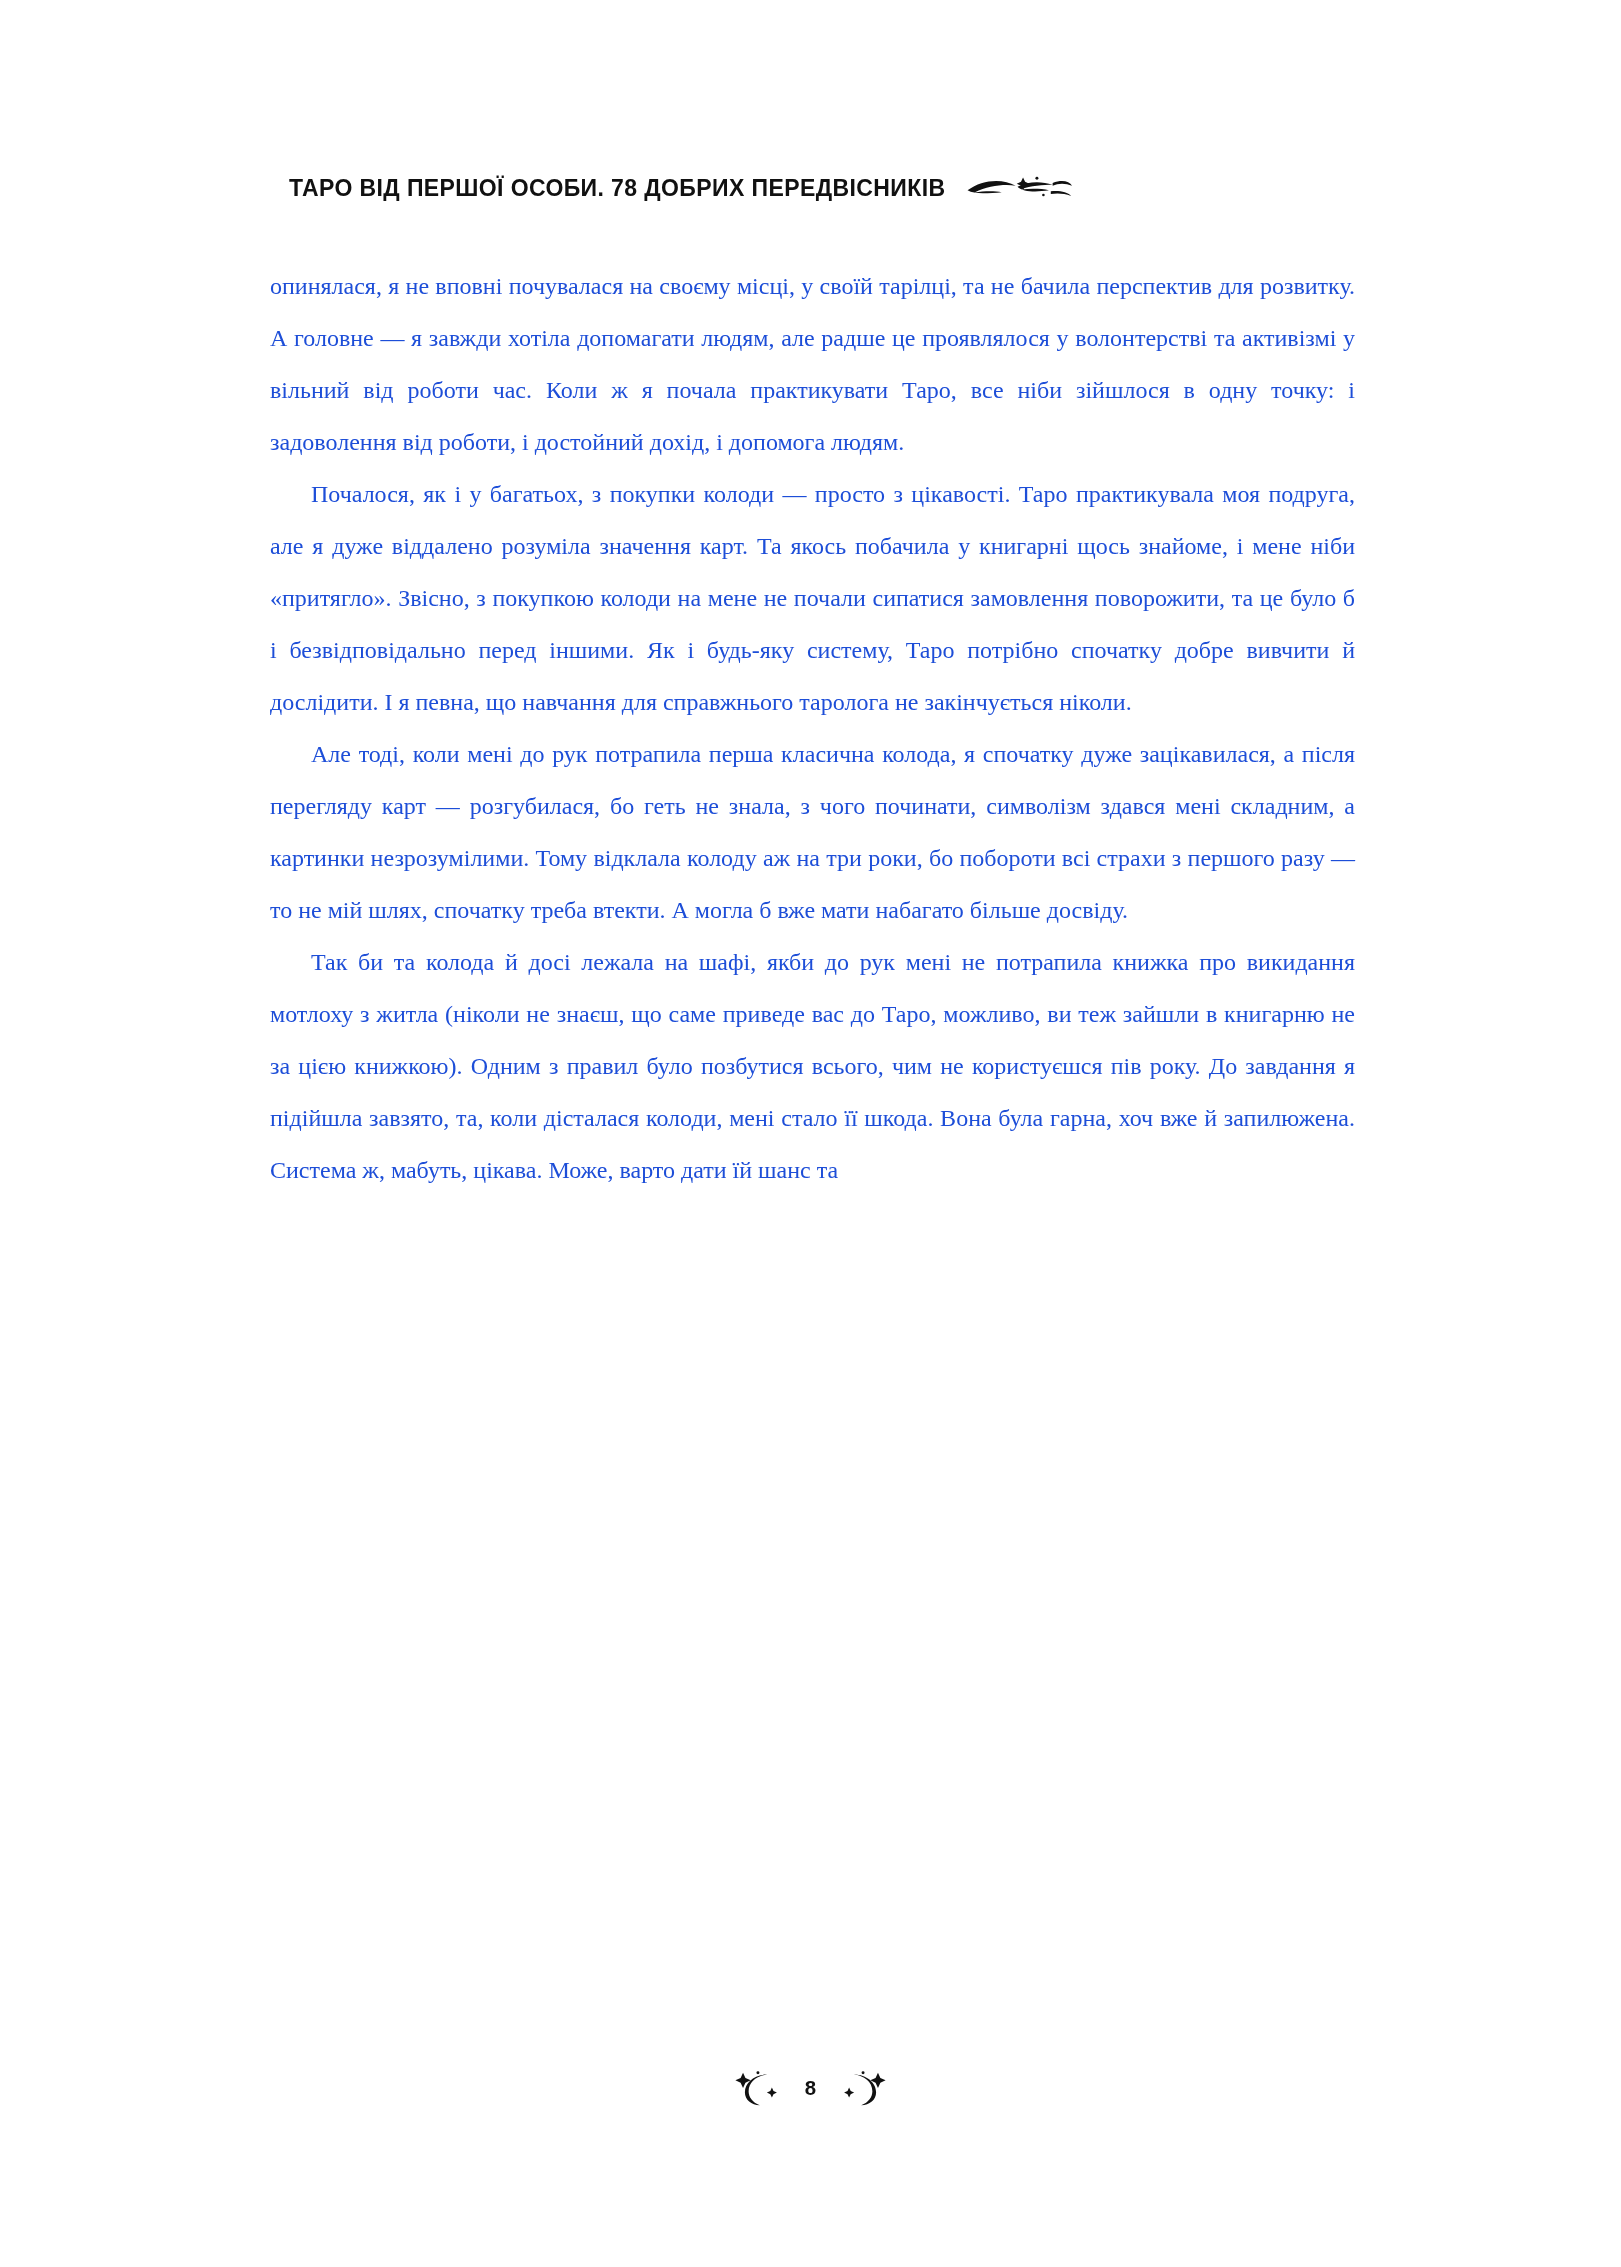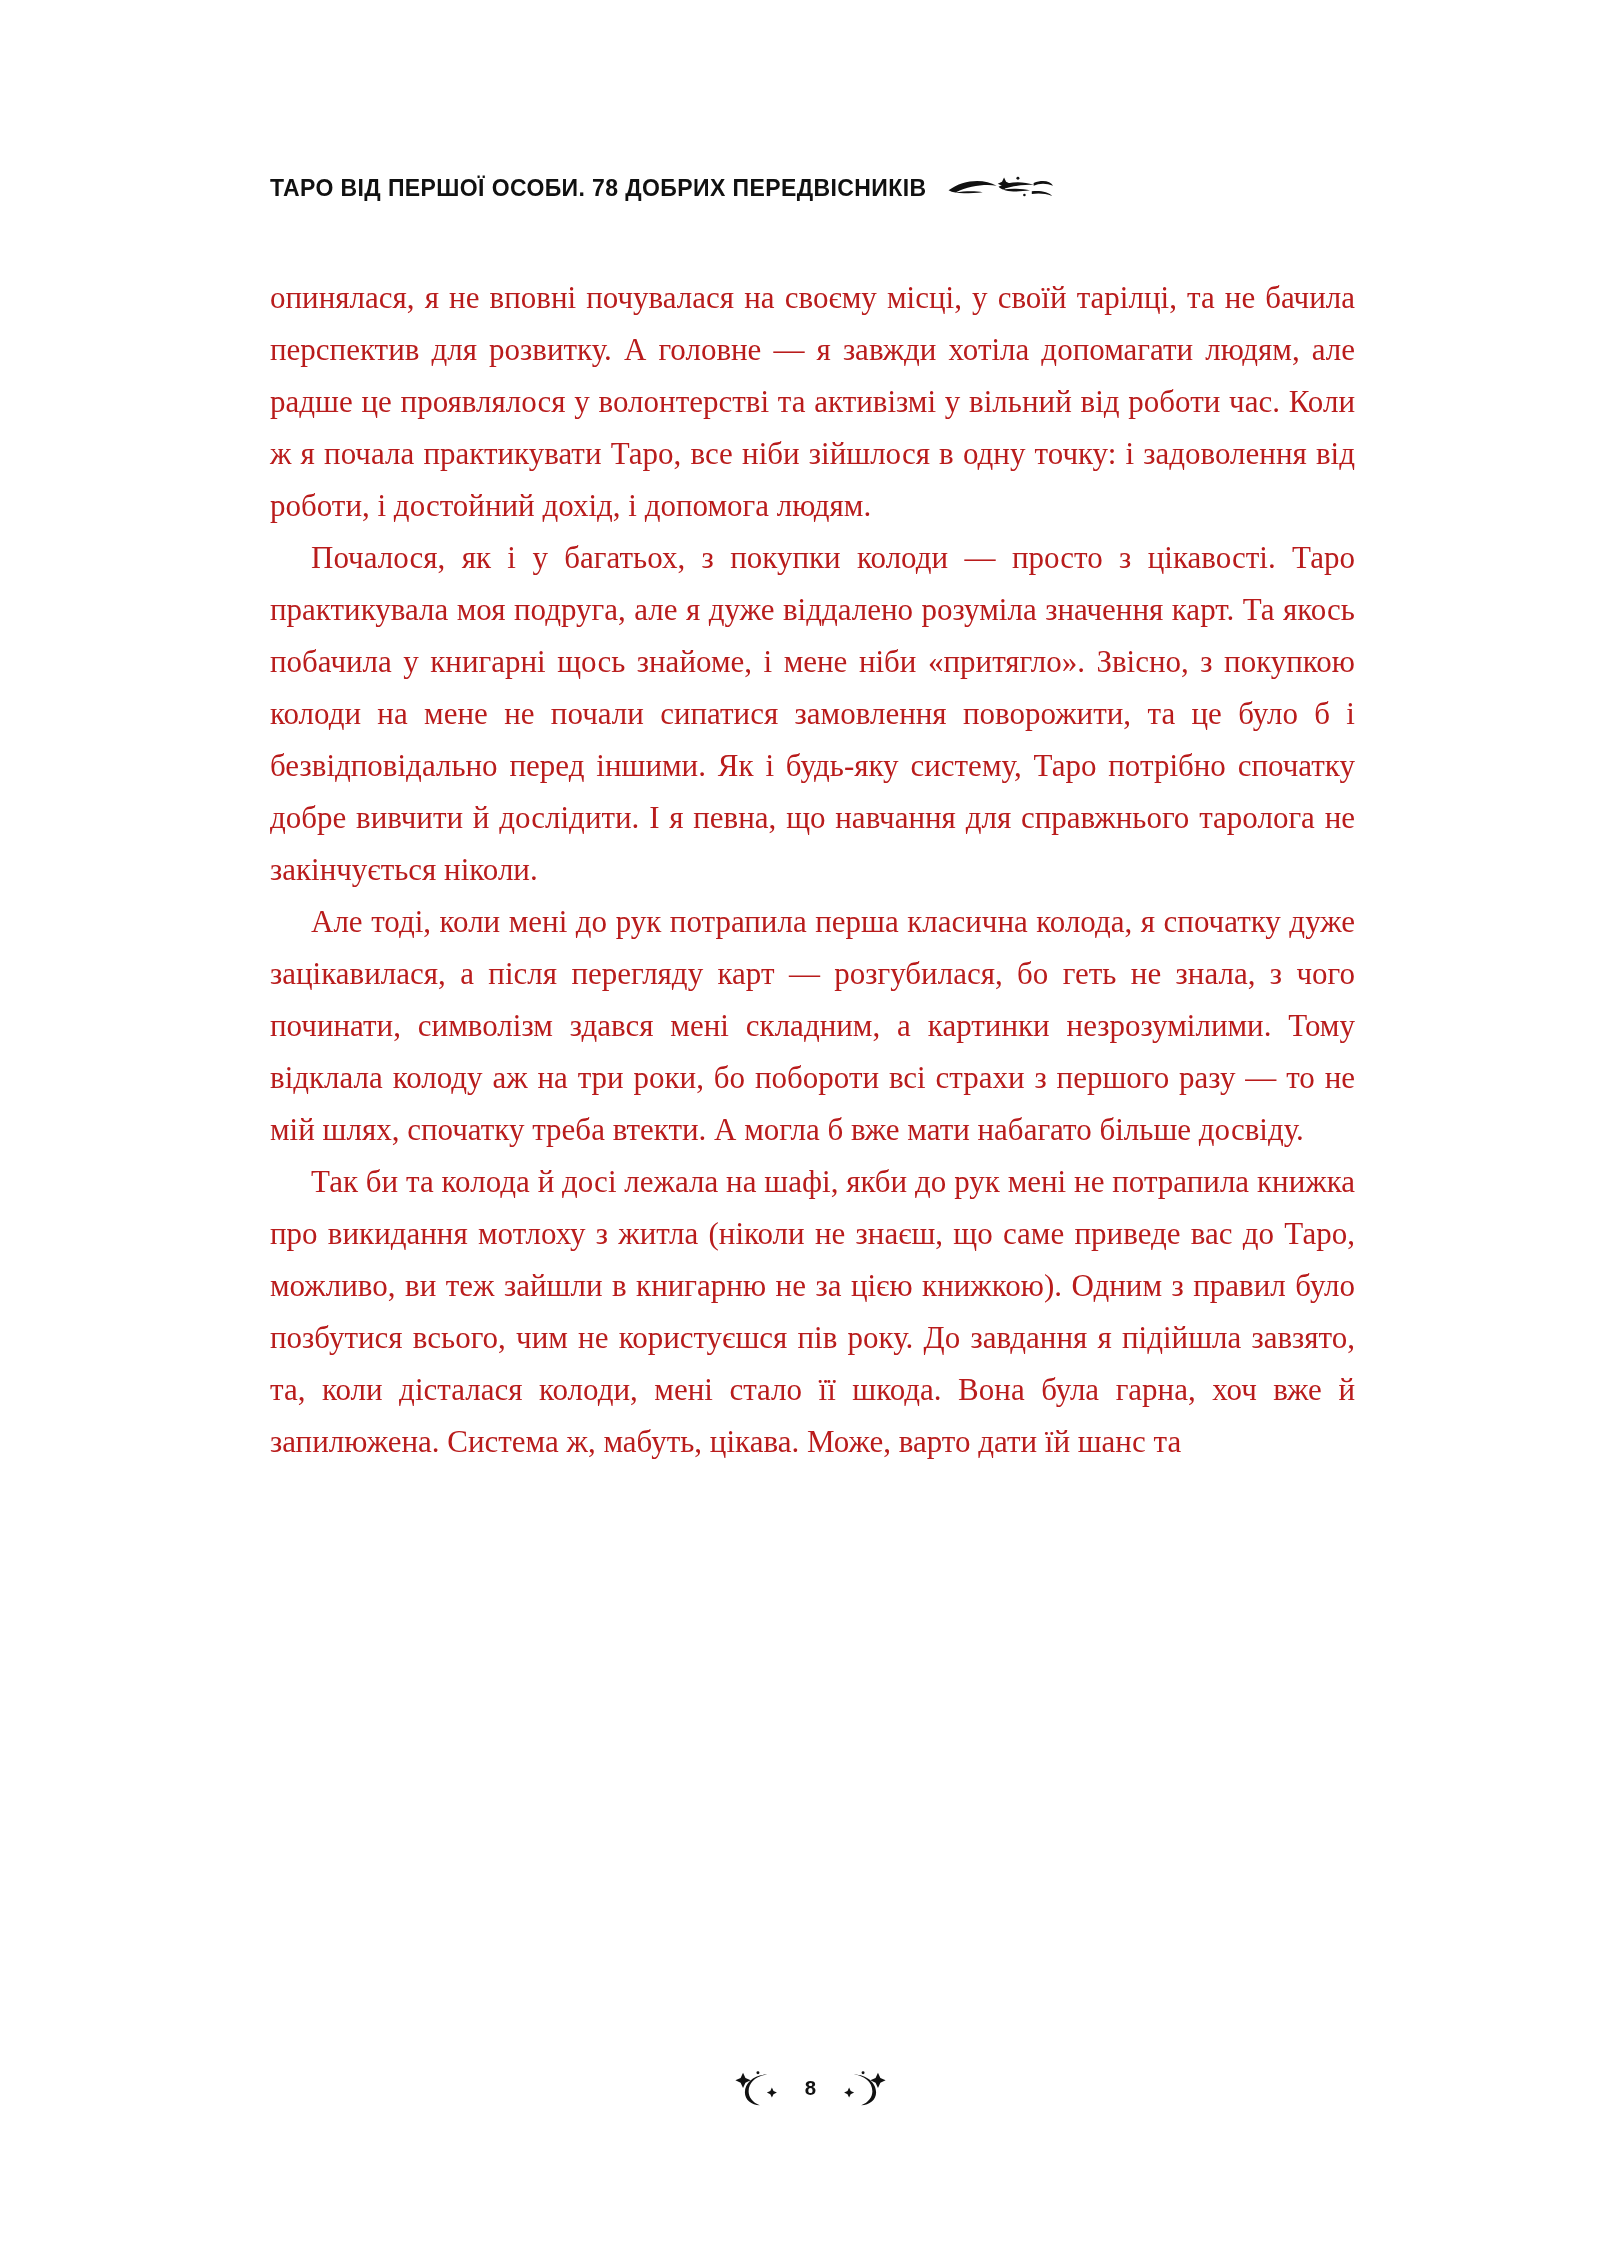--- a/index.html
+++ b/index.html
@@ -28,38 +28,39 @@
     align-items: center;
     gap: 16.7px;
   }
   .running-head .rh-text {
     font-family: "Liberation Sans", sans-serif;
     font-weight: bold;
     font-size: 23px;
     letter-spacing: 0.4px;
     color: #111111;
     white-space: nowrap;
+    margin-left: 19px;
   }
   .running-head .rh-ornament {
     flex: 0 0 auto;
     line-height: 0;
   }
 
   
   .text-block {
     position: absolute;
-    top: 272px;
+    top: 260px;
     left: 270px;
     width: 1085px;
-    font-size: 31px;
+    font-size: 24px;
     line-height: 52px;
     text-align: justify;
     text-justify: inter-word;
     hyphens: manual;
-    color: #b91c1c;
+    color: #1d4ed8;
   }
   .text-block p {
     margin: 0;
     text-indent: 0;
   }
   .text-block p.indented {
     text-indent: 41px;
   }
 
   

